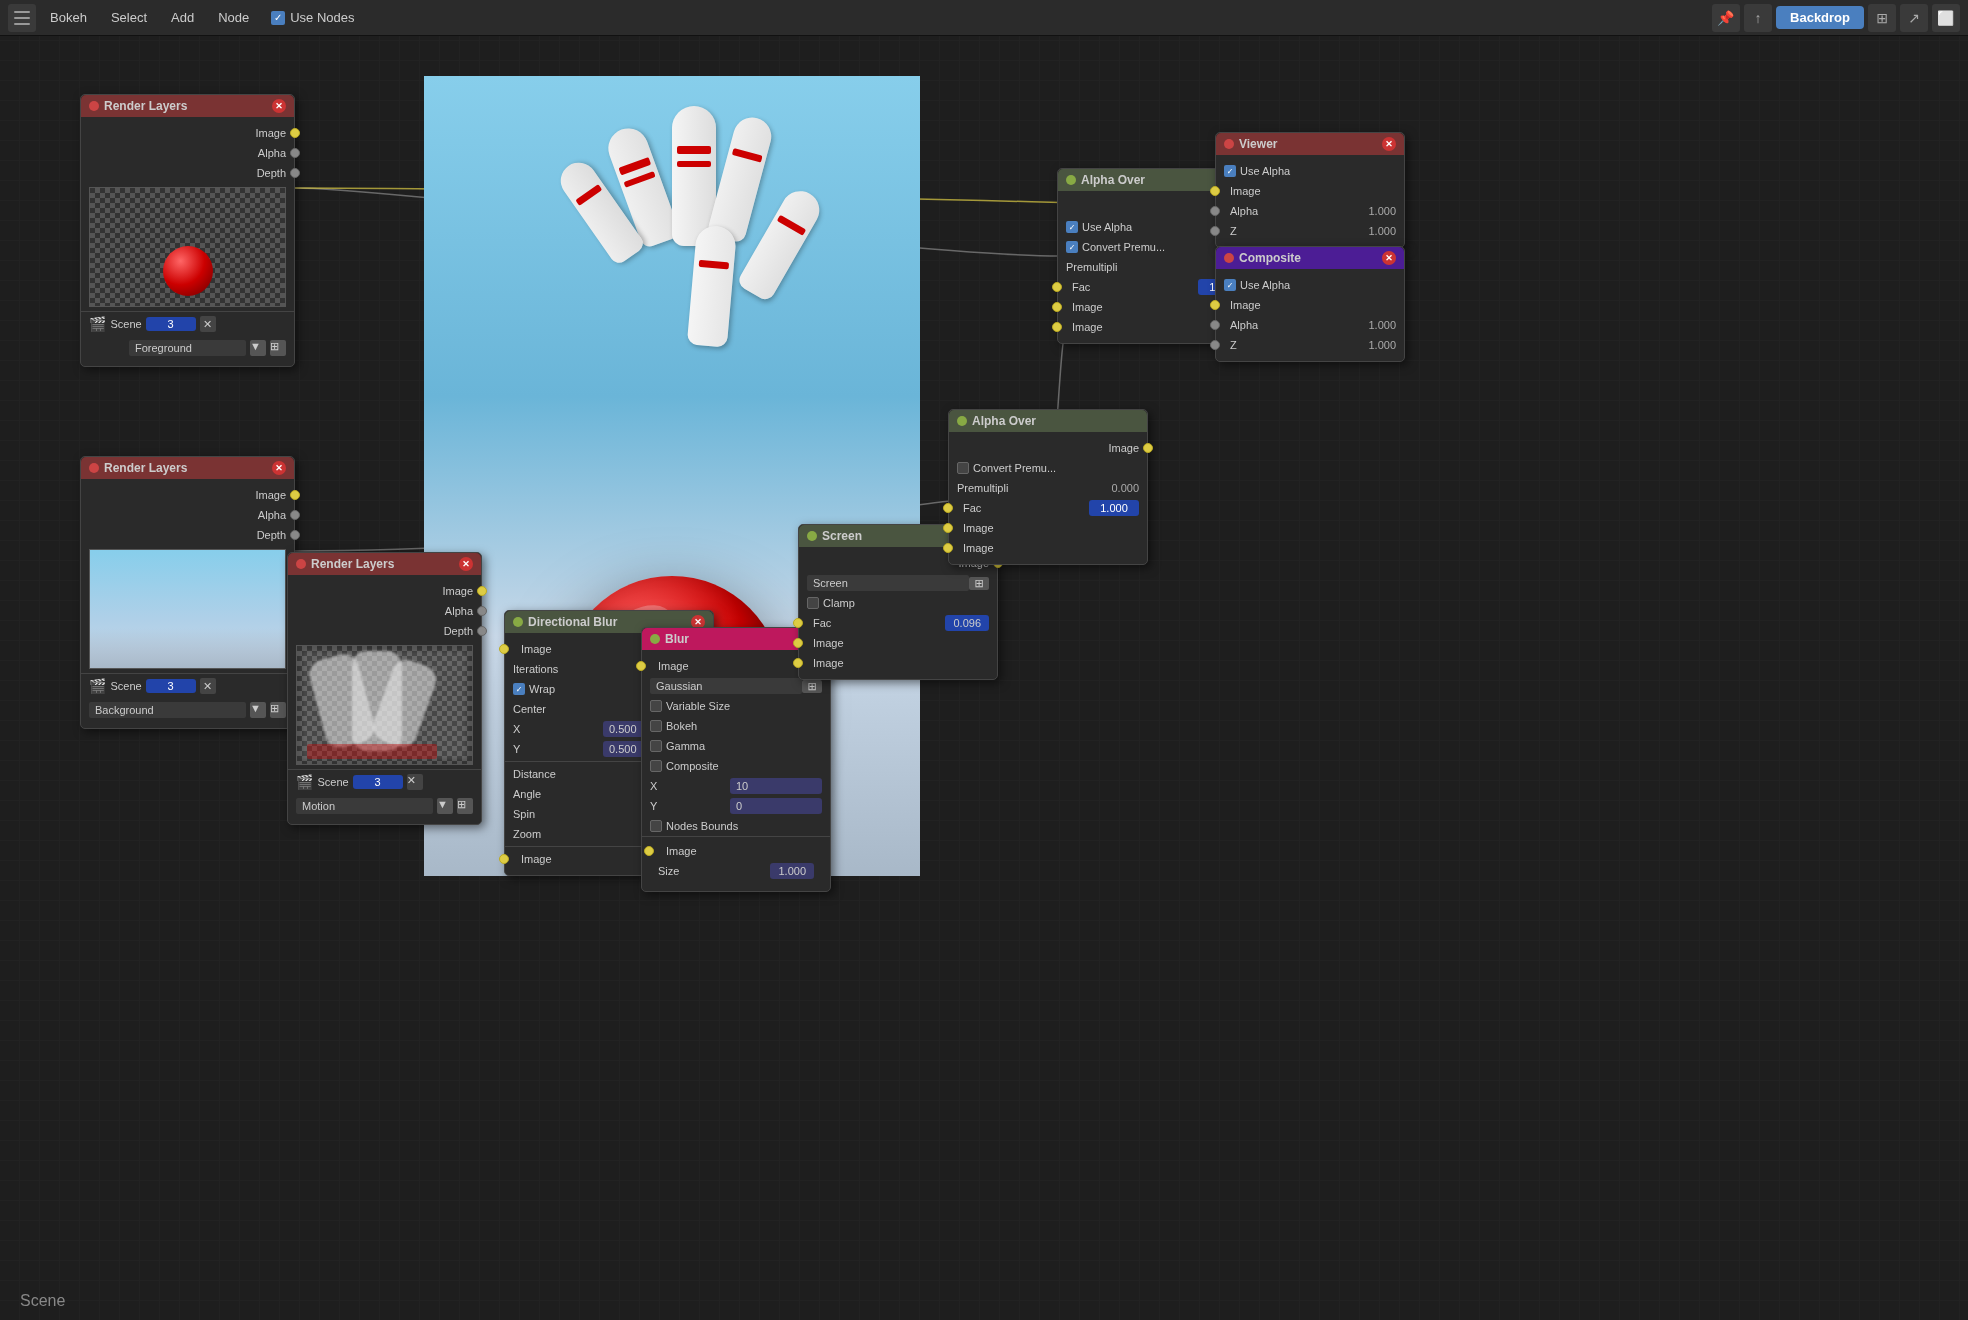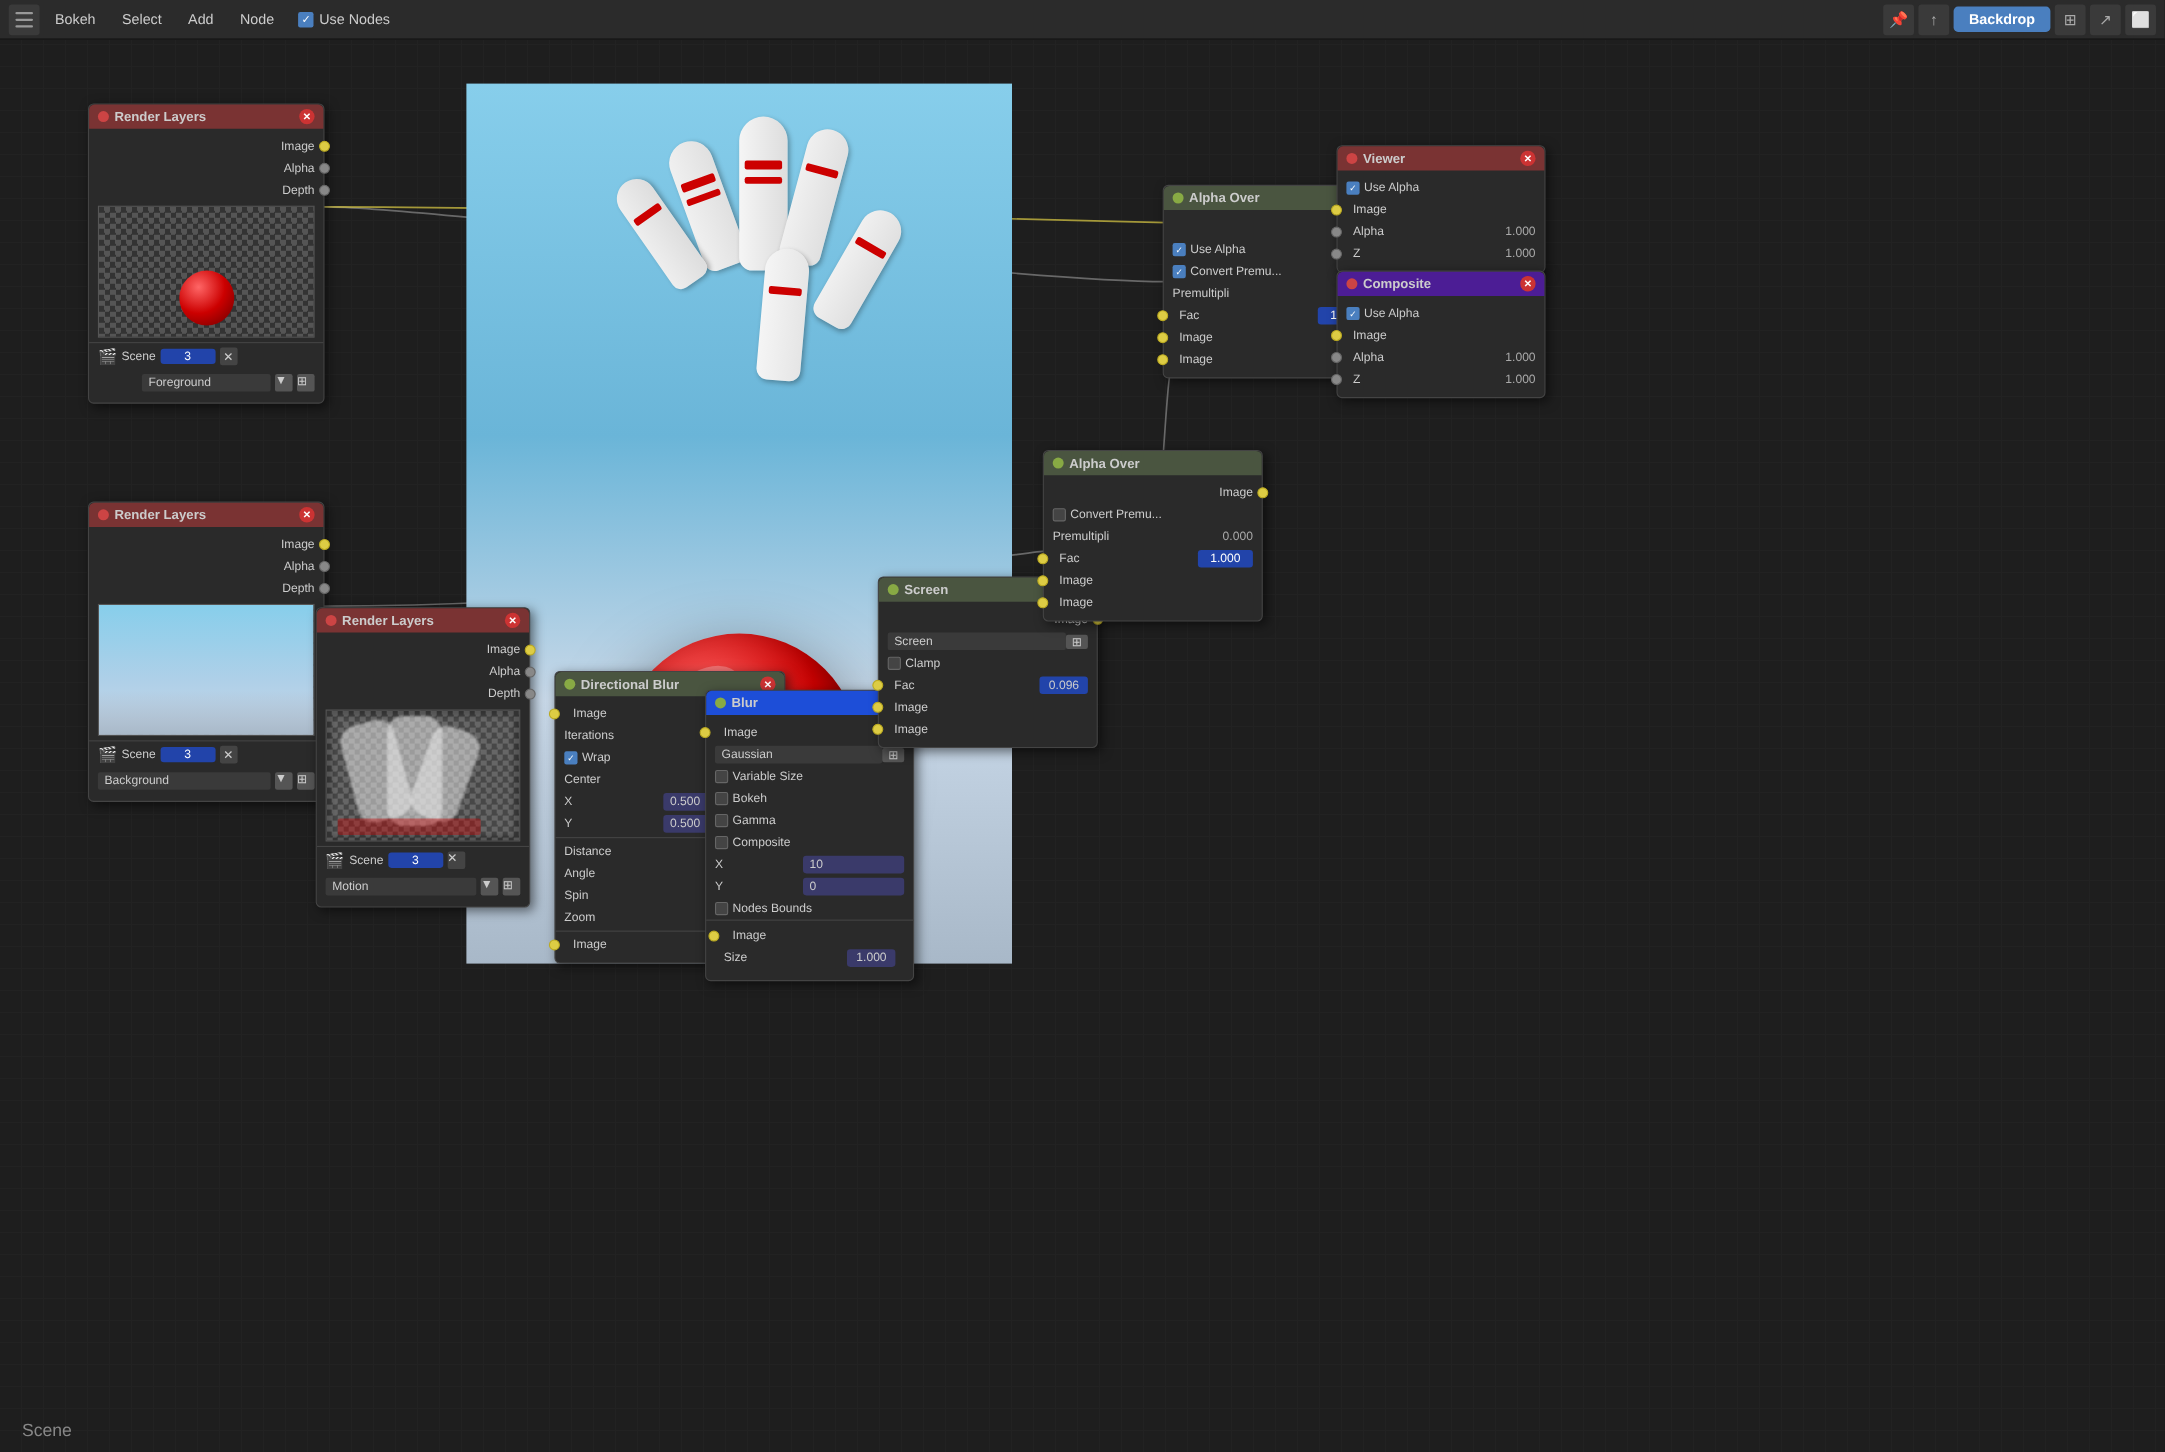--- a/index.html
+++ b/index.html
@@ -538,21 +538,21 @@
       <div class="separator"></div>
 
       <div class="node-row">
         <div class="node-socket socket-in socket-yellow"></div>
         <span class="node-label" style="padding-left:8px;">Image</span>
       </div>
     </div>
   </div>
 
   <div class="node" style="left:641px; top:591px; width:190px;">
-    <div class="node-header" style="background:#1d4ed8;">
+    <div class="node-header" style="background:#be185d;">
       <div class="node-header-dot" style="background:#88aa44;"></div>
       <span>Blur</span>
       <div class="node-close" style="background:#3399dd; cursor:pointer;">⊙</div>
     </div>
     <div class="node-body">
 
       <div class="node-row">
         <div class="node-socket socket-in socket-yellow"></div>
         <span class="node-label" style="padding-left:8px;">Image</span>
       </div>

